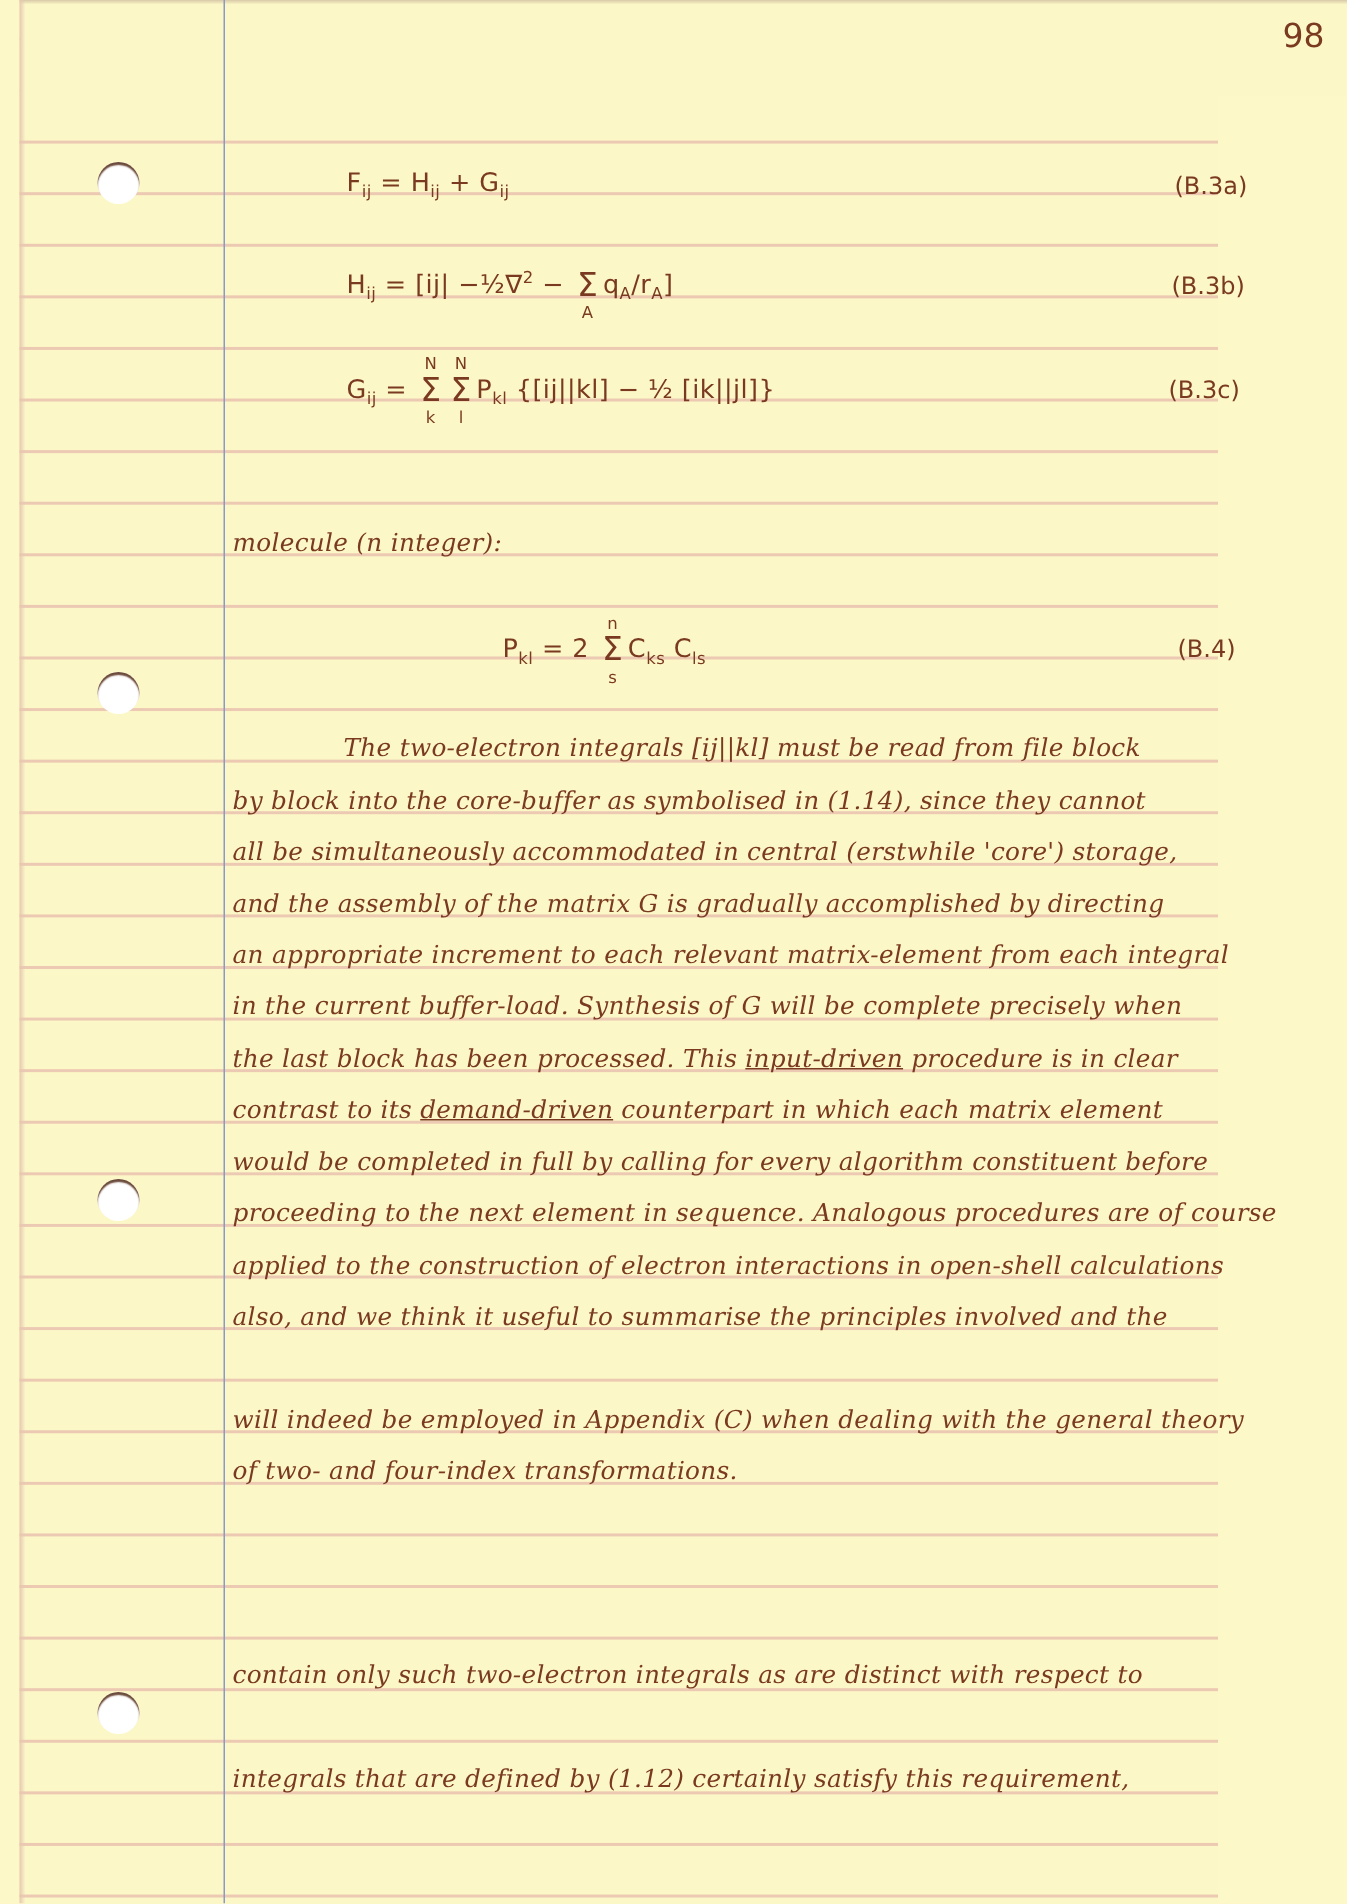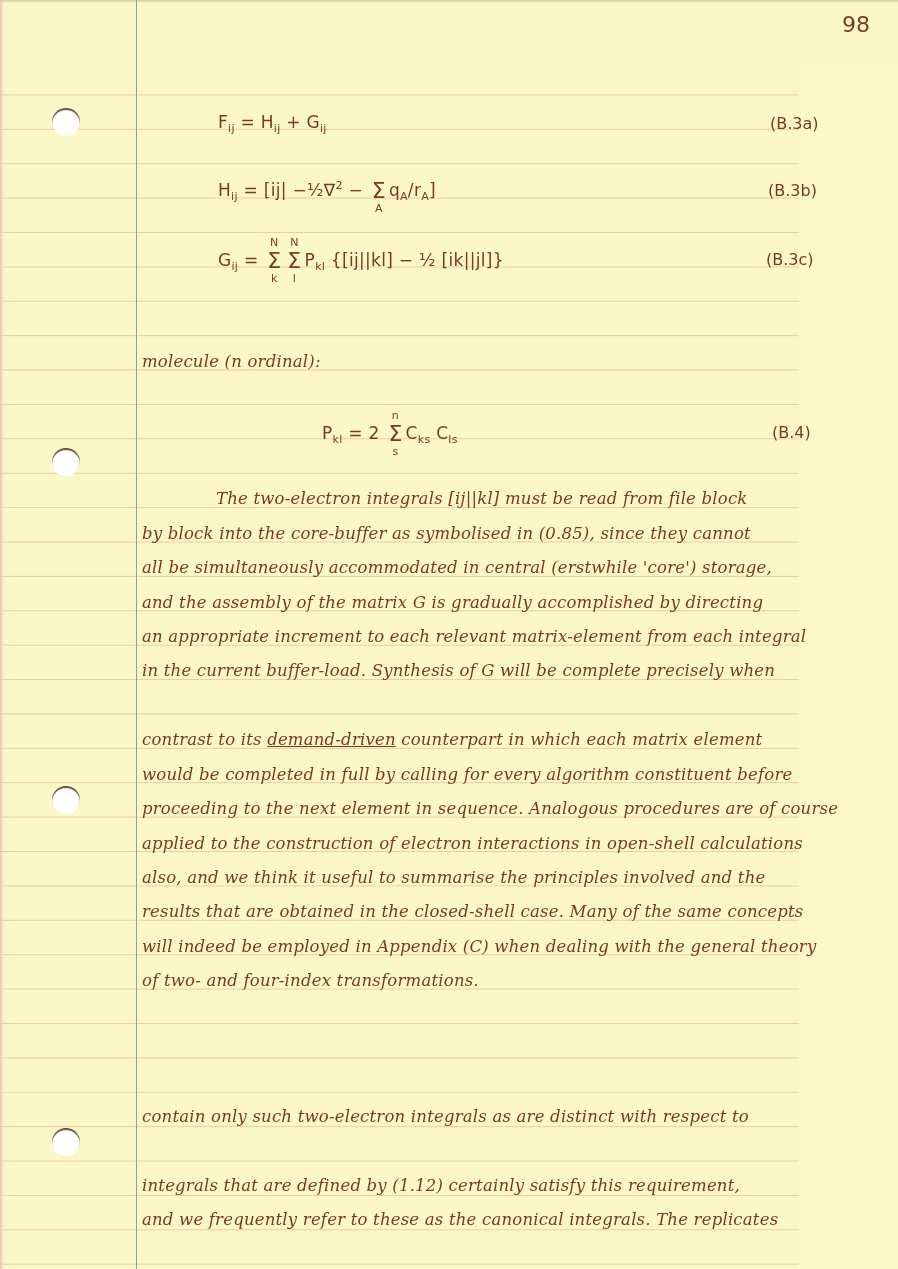--- a/index.html
+++ b/index.html
@@ -4,21 +4,21 @@
   <style>
     html, body { margin: 0; padding: 0; }
     body {
       width: 898px; height: 1269px; overflow: hidden;
       background: #fdf8c8;
       position: relative;
       font-family: "DejaVu Serif", serif;
       color: #7a3a22;
     }
     .page {
-      position: absolute; left: 0; top: 0; width: 799px; height: 1269px;
+      position: absolute; left: 13px; top: 0; width: 799px; height: 1269px;
       background-color: #fcf7c6;
       background-image: repeating-linear-gradient(to bottom,
         transparent 0px, transparent 32px,
         #ecc9b2 32px, #ecc9b2 33.5px,
         transparent 33.5px, transparent 34.4px);
       background-position: 0 62px;
       background-size: 100% 34.4px;
     }
     .page::before {
       content: ""; position: absolute; left: 0; top: 0; width: 898px; height: 64px;
@@ -94,40 +94,41 @@
   <div class="eq" style="left:218px; top:178px;">
     H<sub>ij</sub> = [ij| −½∇<sup>2</sup> − <span class="sigma">Σ<span class="lim-bot">A</span></span>q<sub>A</sub>/r<sub>A</sub>]
   </div>
   <div class="eq-label" style="left:768px; top:181px;">(B.3b)</div>
 
   <div class="eq" style="left:218px; top:248px;">
     G<sub>ij</sub> = <span class="sigma"><span class="lim-top">N</span>Σ<span class="lim-bot">k</span></span><span class="sigma"><span class="lim-top">N</span>Σ<span class="lim-bot">l</span></span>P<sub>kl</sub> {[ij||kl] − ½ [ik||jl]}
   </div>
   <div class="eq-label" style="left:766px; top:250px;">(B.3c)</div>
 
-  <div class="line" style="top:352px;">molecule (n ordinal):</div>
+  <div class="line" style="top:352px;">molecule (n integer):</div>
 
   <div class="eq" style="left:322px; top:421px;">
     P<sub>kl</sub> = 2 <span class="sigma"><span class="lim-top">n</span>Σ<span class="lim-bot">s</span></span>C<sub>ks</sub> C<sub>ls</sub>
   </div>
   <div class="eq-label" style="left:772px; top:423px;">(B.4)</div>
 
   <div class="line indent" style="top:489px;">The two-electron integrals [ij||kl] must be read from file block</div>
-  <div class="line" style="top:524px;">by block into the core-buffer as symbolised in (0.85), since they cannot</div>
+  <div class="line" style="top:524px;">by block into the core-buffer as symbolised in (1.14), since they cannot</div>
   <div class="line" style="top:558px;">all be simultaneously accommodated in central (erstwhile 'core') storage,</div>
   <div class="line" style="top:593px;">and the assembly of the matrix G is gradually accomplished by directing</div>
   <div class="line" style="top:627px;">an appropriate increment to each relevant matrix-element from each integral</div>
   <div class="line" style="top:661px;">in the current buffer-load. Synthesis of G will be complete precisely when</div>
+  <div class="line" style="top:696px;">
+    the last block has been processed. This <span class="u">input-driven</span> procedure is in clear
+  </div>
   <div class="line" style="top:730px;">
     contrast to its <span class="u">demand-driven</span> counterpart in which each matrix element
   </div>
   <div class="line" style="top:765px;">would be completed in full by calling for every algorithm constituent before</div>
   <div class="line" style="top:799px;">proceeding to the next element in sequence. Analogous procedures are of course</div>
   <div class="line" style="top:834px;">applied to the construction of electron interactions in open-shell calculations</div>
   <div class="line" style="top:868px;">also, and we think it useful to summarise the principles involved and the</div>
-  <div class="line" style="top:902px;">results that are obtained in the closed-shell case. Many of the same concepts</div>
   <div class="line" style="top:937px;">will indeed be employed in Appendix (C) when dealing with the general theory</div>
   <div class="line" style="top:971px;">of two- and four-index transformations.</div>
 
   <div class="line" style="top:1107px;">contain only such two-electron integrals as are distinct with respect to</div>
   <div class="line" style="top:1176px;">integrals that are defined by (1.12) certainly satisfy this requirement,</div>
-  <div class="line" style="top:1210px;">and we frequently refer to these as the canonical integrals. The replicates</div>
 </div>
 
 </body></html>

